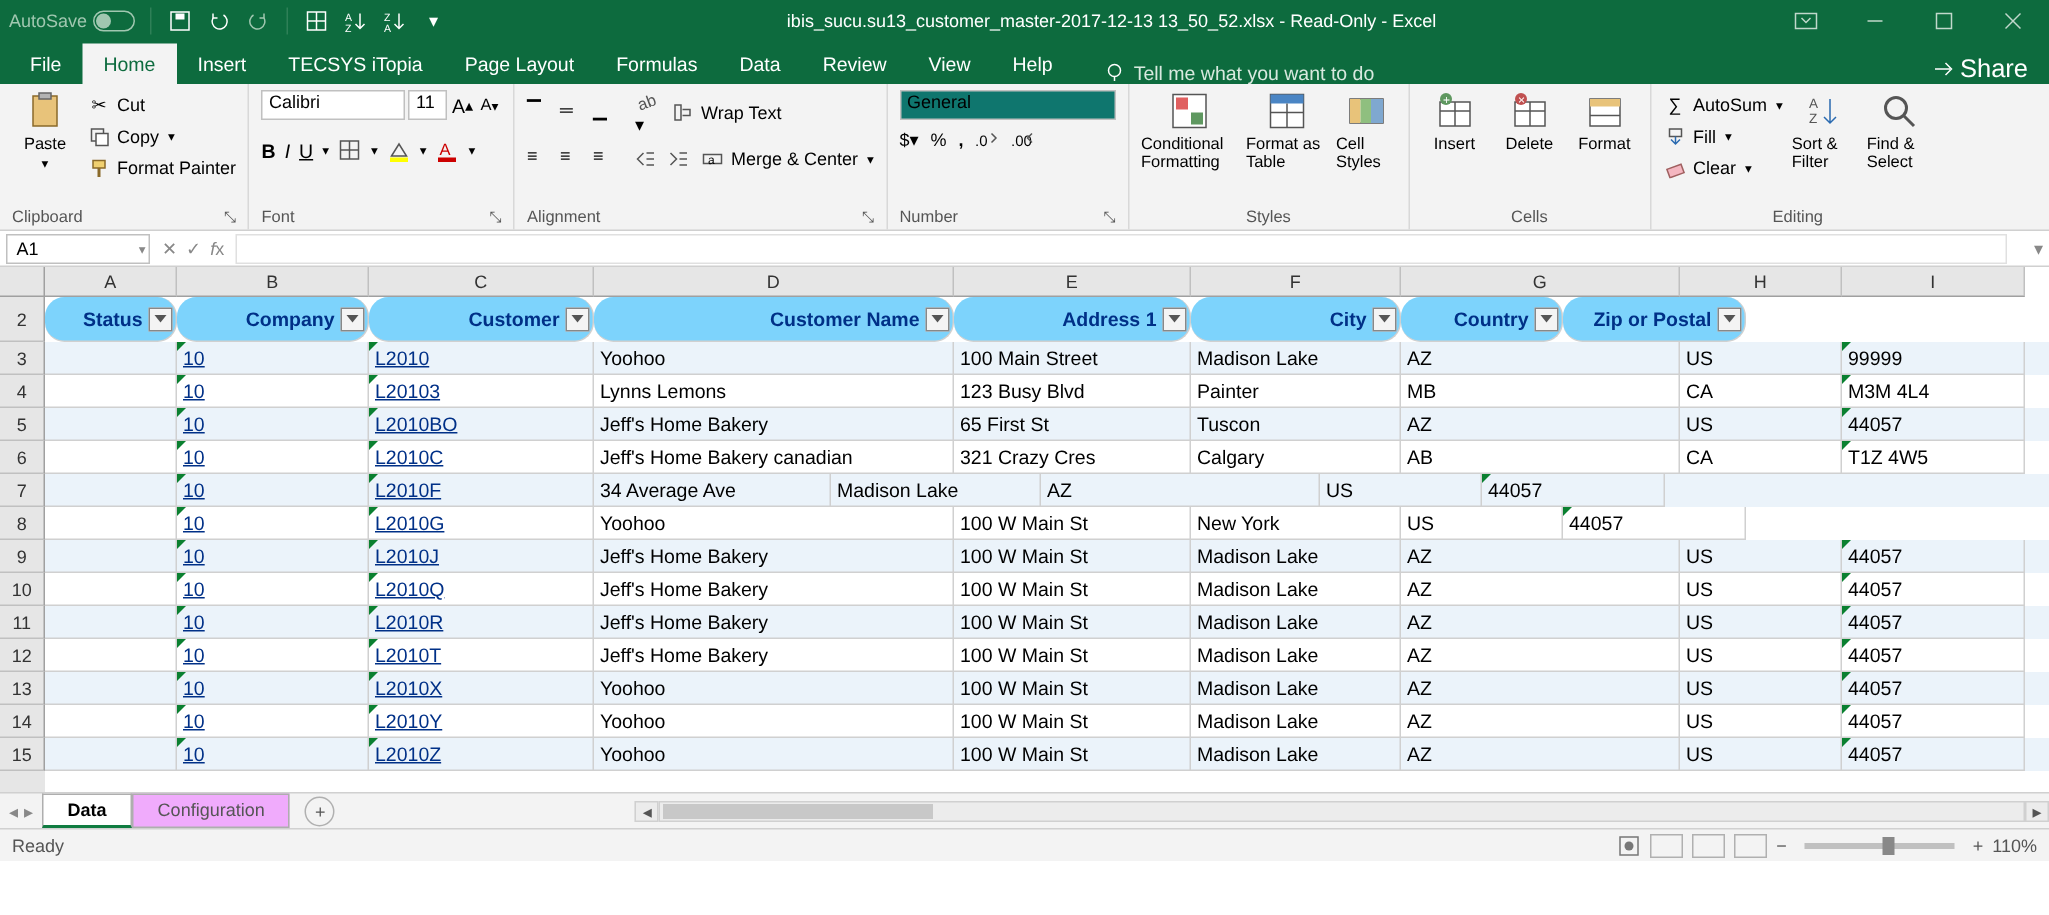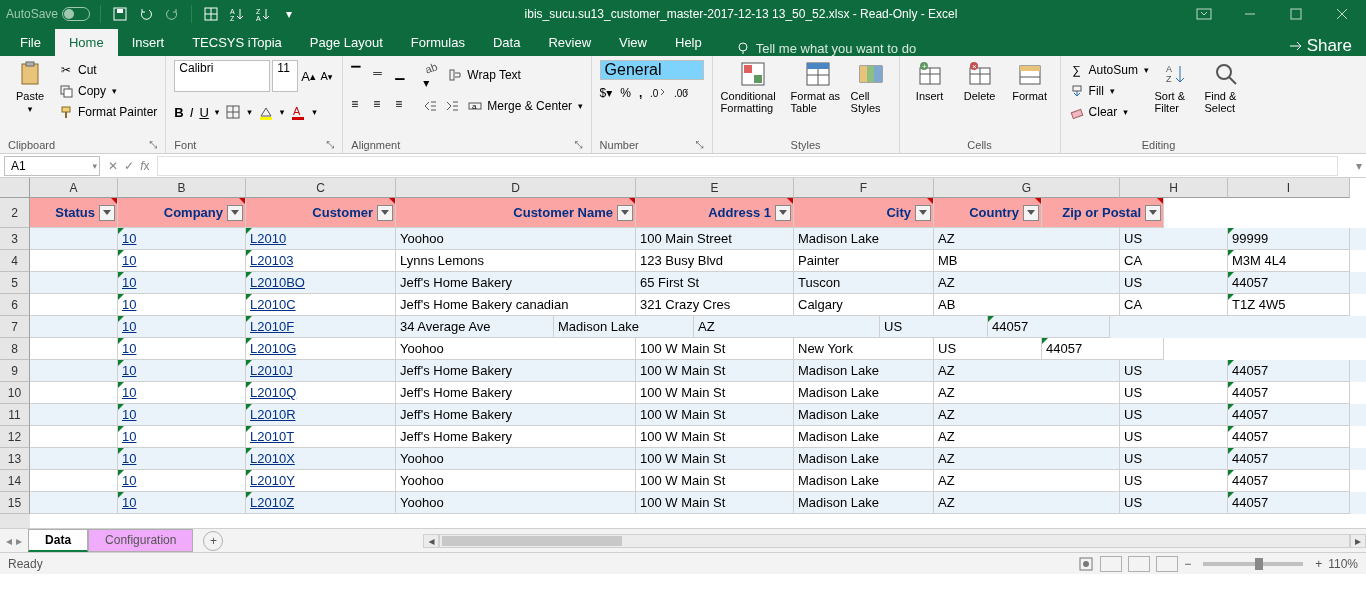--- a/index.html
+++ b/index.html
@@ -33,49 +33,49 @@
 .dialog-launch { font-size: 10px; color: #555; margin-left: auto; }
 
 .big-btn { display: flex; flex-direction: column; align-items: center; justify-content: center; width: 44px; cursor: pointer; font-size: 11px; gap: 2px; }
 .big-icon { width: 28px; height: 28px; }
 .small-btn { display: flex; align-items: center; gap: 4px; font-size: 12px; cursor: pointer; padding: 2px 0; }
 .small-icon { width: 16px; height: 16px; display: flex; align-items: center; justify-content: center; }
 
 .clipboard-small { display: flex; flex-direction: column; gap: 1px; }
 
 .font-row { display: flex; align-items: center; gap: 2px; }
-.font-combo { border: 1px solid #c0c0c0; background: #fff; height: 32px; font-size: 12px; padding: 0 14px 0 4px; position: relative; }
+.font-combo { border: 1px solid #c0c0c0; background: #fff; height: 20px; font-size: 12px; padding: 0 14px 0 4px; position: relative; }
 .font-name { width: 96px; }
 .font-size { width: 26px; }
 .row2 { display: flex; align-items: center; gap: 6px; margin-top: 6px; font-size: 13px; }
 
 .align-grid { display: grid; grid-template-columns: repeat(3, 20px); grid-gap: 2px; }
 .align-cell { width: 20px; height: 18px; }
 
-.num-combo { border: 1px solid #c0c0c0; background: #7dd3fc; height: 20px; width: 104px; font-size: 16px; padding-left: 4px; }
+.num-combo { border: 1px solid #c0c0c0; background: #0f766e; height: 20px; width: 144px; font-size: 12px; padding-left: 4px; }
 
 
 .formulabar { height: 24px; background: #fff; border-bottom: 1px solid #d0d0d0; display: flex; align-items: center; }
 .namebox { width: 96px; height: 20px; border: 1px solid #c0c0c0; margin-left: 4px; font-size: 12px; padding-left: 6px; display: flex; align-items: center; justify-content: space-between; padding-right: 2px; }
 .fb-btns { display: flex; gap: 6px; padding: 0 8px; color: #888; }
 .fb-input { flex: 1; height: 20px; border: 1px solid #e0e0e0; margin-right: 18px; }
 .fb-expand { color: #888; padding-right: 4px; }
 
 
 .grid-wrap { height: 350px; display: flex; }
 .rowhdrs { width: 30px; background: #e6e6e6; }
 .corner { height: 20px; border-right: 1px solid #a0a0a0; border-bottom: 1px solid #a0a0a0; background: #e6e6e6; }
 .rowhdr { height: 22px; border-right: 1px solid #a0a0a0; border-bottom: 1px solid #c0c0c0; display: flex; align-items: center; justify-content: center; font-size: 12px; color: #333; background: #e6e6e6; }
 .grid { flex: 1; overflow: hidden; }
 .colhdrs { display: flex; height: 20px; }
 .colhdr { border-right: 1px solid #c0c0c0; border-bottom: 1px solid #a0a0a0; background: #e6e6e6; display: flex; align-items: center; justify-content: center; font-size: 12px; color: #333; }
 .datarow { display: flex; height: 22px; }
 .hdr-row { height: 30px; }
 .cell { border-right: 1px solid #d0d0d0; border-bottom: 1px solid #d0d0d0; font-size: 13px; padding-left: 4px; display: flex; align-items: center; overflow: hidden; white-space: nowrap; position: relative; }
-.hdr-cell { color: #003087; font-weight: bold; justify-content: flex-end; padding-right: 22px; background: #fca5a5; }
+.hdr-cell { color: #003087; font-weight: bold; justify-content: flex-end; padding-right: 22px; background: #7dd3fc; border-radius: 13px; }
 .filter-btn { position: absolute; right: 2px; top: 50%; transform: translateY(-50%); width: 16px; height: 16px; border: 1px solid #888; background: #f4f4f4; display: flex; align-items: center; justify-content: center; }
 .filter-btn::after { content: ''; border-left: 4px solid transparent; border-right: 4px solid transparent; border-top: 5px solid #555; }
 .red-corner::before { content: ''; position: absolute; top: 0; right: 0; border-top: 6px solid #c00; border-left: 6px solid transparent; }
 .link { color: #003087; text-decoration: underline; cursor: pointer; }
 .green-tri::before { content: ''; position: absolute; top: 0; left: 0; border-top: 6px solid #0a8030; border-right: 6px solid transparent; }
 .band-odd { background: #ebf3fa; }
 .band-even { background: #fff; }
 
 .colA { width: 88px; } .colB { width: 128px; } .colC { width: 150px; }
 .colD { width: 240px; } .colE { width: 158px; } .colF { width: 140px; }

